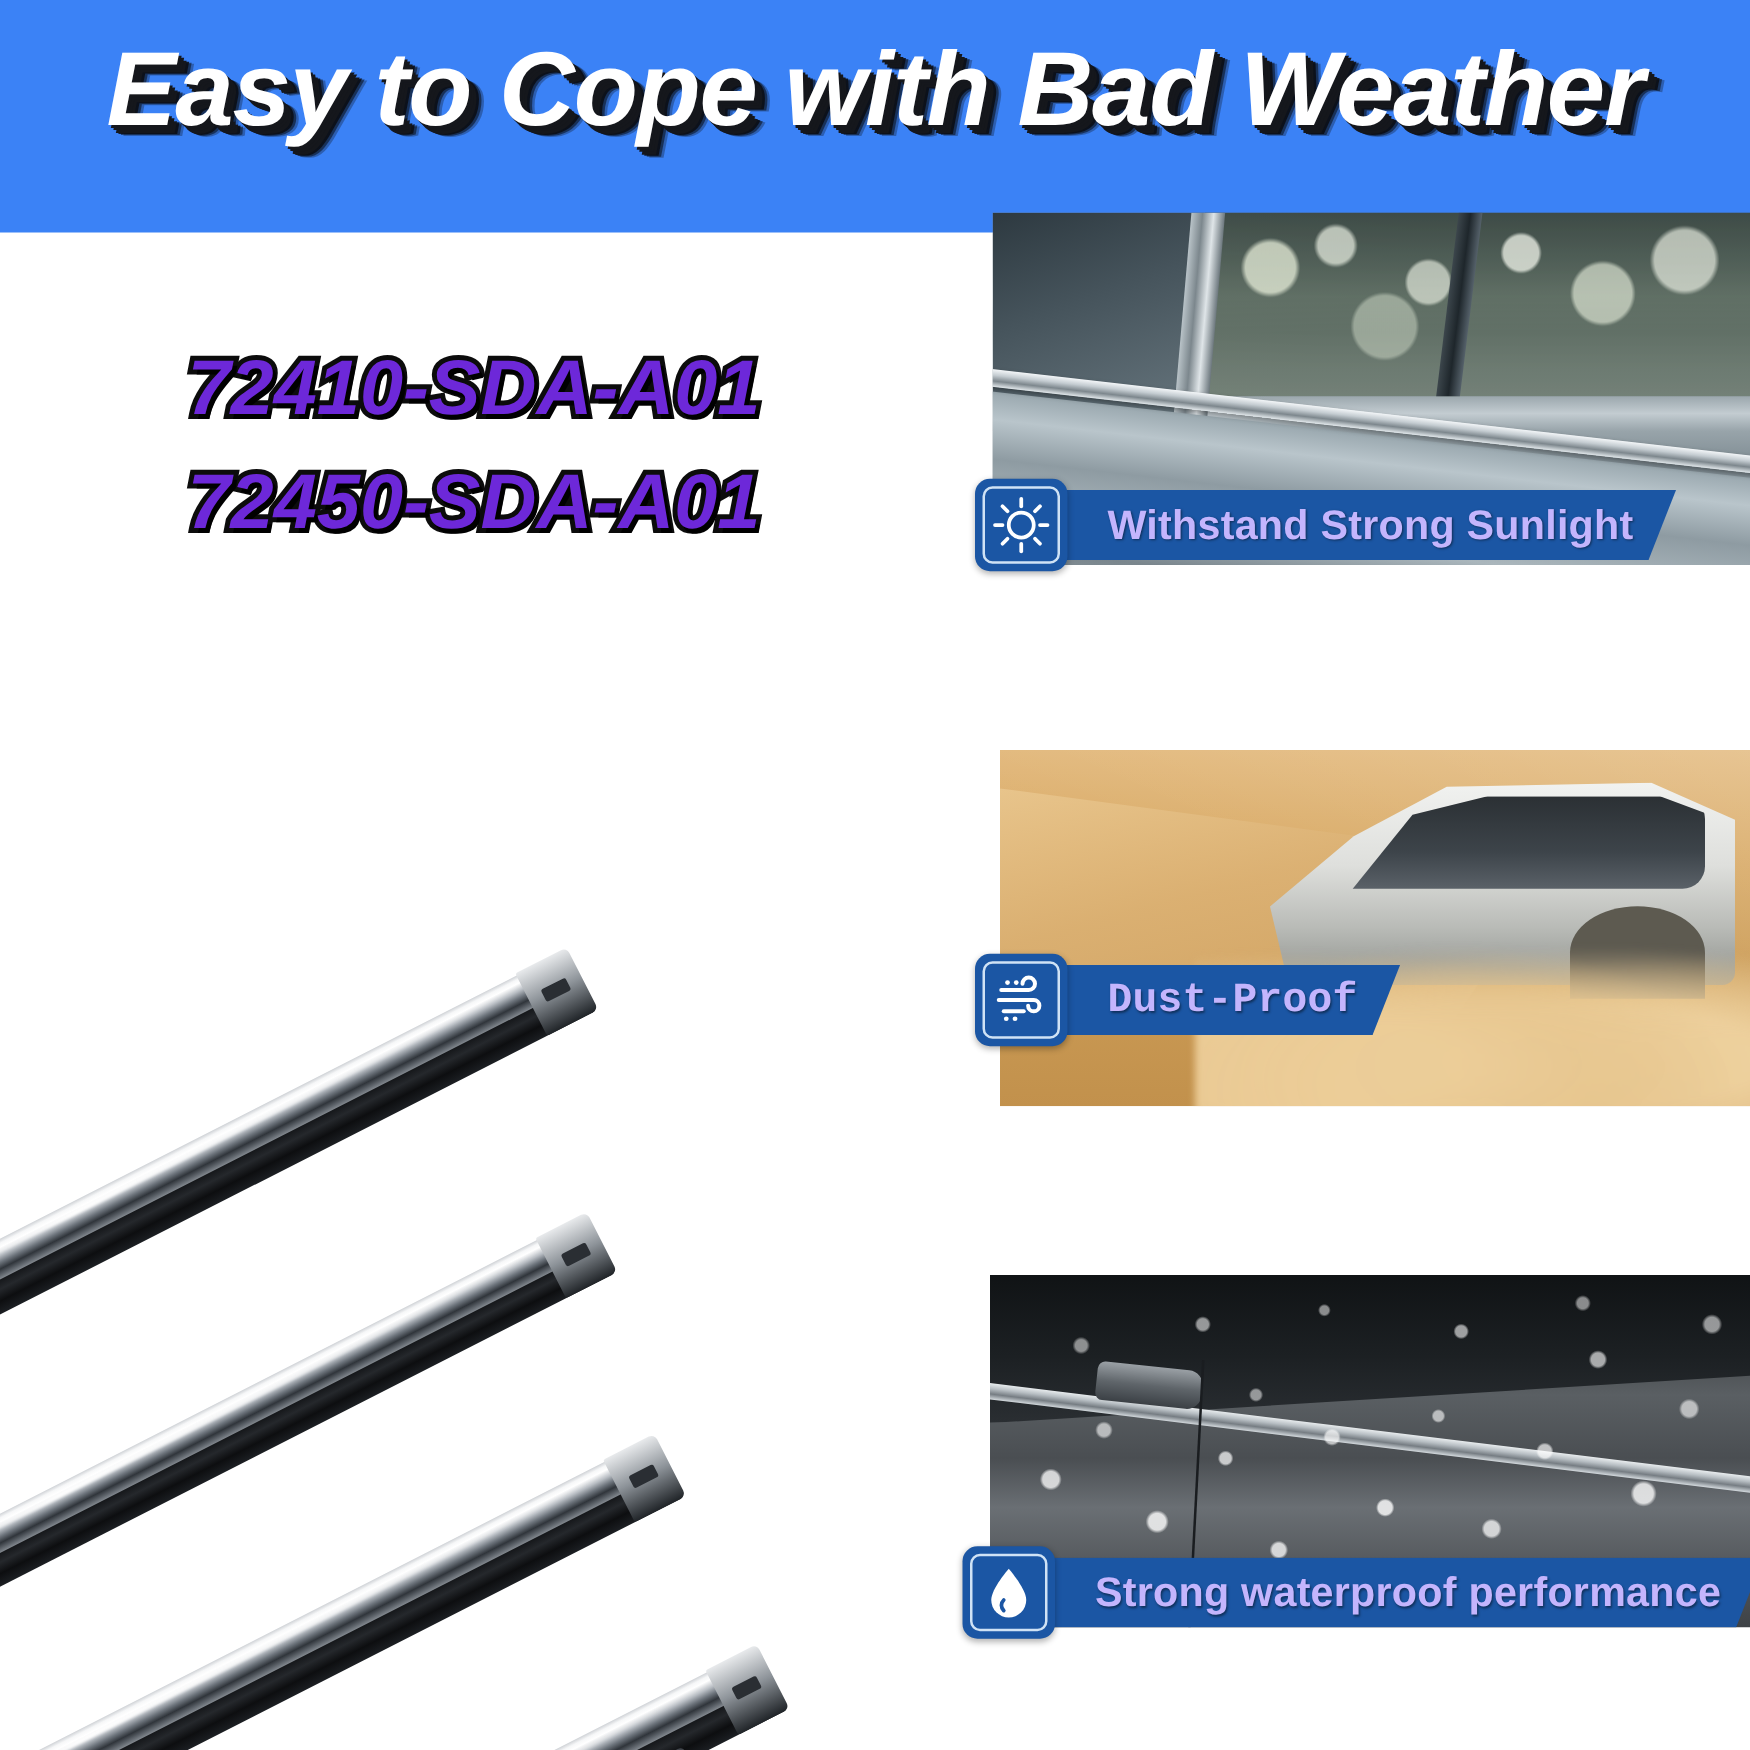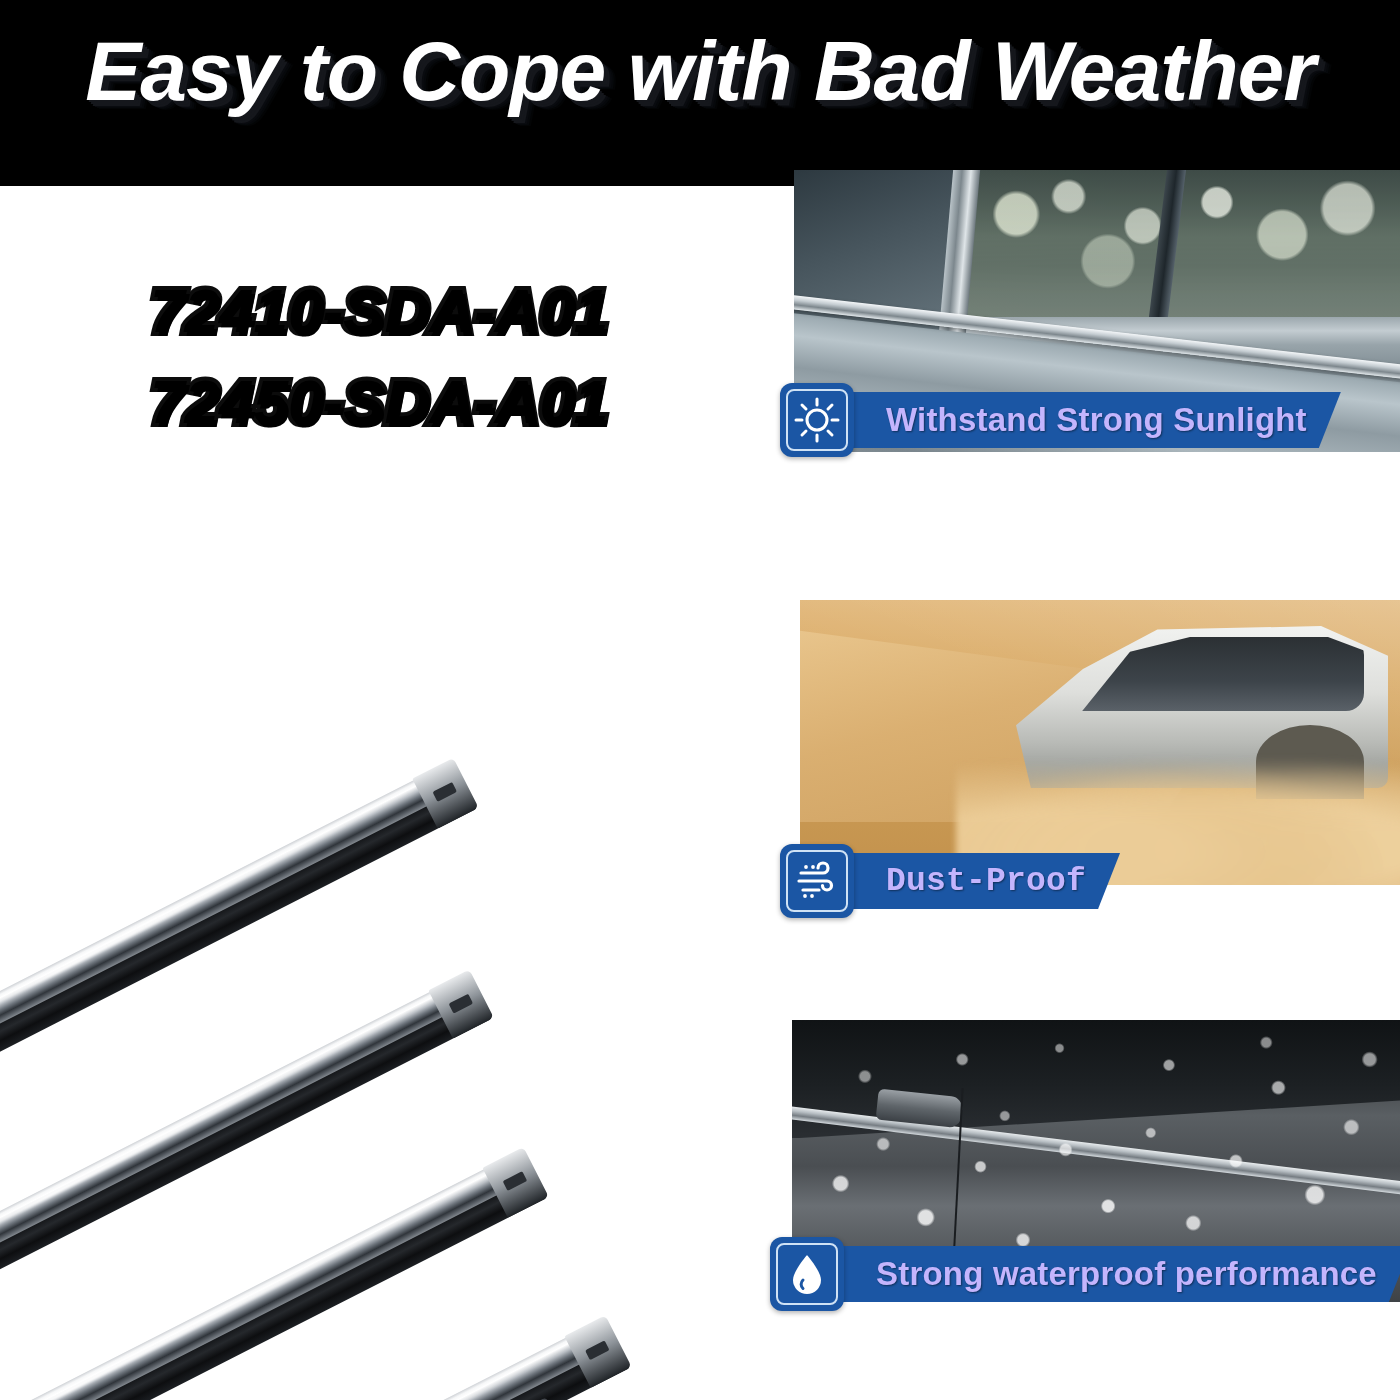--- a/index.html
+++ b/index.html
@@ -14,21 +14,21 @@
     overflow: hidden;
     font-family: "Liberation Sans", sans-serif;
   }
 
   
   .header-banner {
     position: absolute;
     left: 0; top: 0;
     width: 1400px;
     height: 186px;
-    background: #000000;
+    background: #3b82f6;
   }
   .header-title {
     position: absolute;
     left: 0; top: 0;
     width: 1400px;
     height: 146px;
     display: flex;
     align-items: center;
     justify-content: center;
     font-size: 84px;
@@ -69,21 +69,21 @@
   }
   .oe-list {
     position: absolute;
     left: 0; top: 118px;
     width: 740px;
   }
   .oe-item {
     font-size: 62px;
     font-weight: bold;
     font-style: italic;
-    color: #000000;
+    color: #6d28d9;
     white-space: nowrap;
     letter-spacing: 0px;
     -webkit-text-stroke: 8px #0c0c0c;
     paint-order: stroke fill;
     text-shadow: 3px 4px 0 #000000;
     margin: 0 0 24px 150px;
     line-height: 1.08;
   }
 
   
@@ -466,21 +466,21 @@
 
 <div class="feature-panel" style="left:800px; top:600px; width:600px; height:285px;">
   <div class="feature-photo photo-dust">
     <div class="dune"></div>
     <div class="suv-body"></div>
     <div class="suv-glass"></div>
     <div class="wheelwell"></div>
     <div class="spray"></div>
   </div>
 </div>
-<div class="badge" style="left:780px; top:844px;font-family:Liberation Mono, monospace;">
+<div class="badge" style="left:780px; top:763px;font-family:Liberation Mono, monospace;">
   <div class="badge-bar">
     <span class="badge-label">Dust-Proof</span>
   </div>
   <div class="badge-icon">
     <svg width="48" height="48" viewBox="0 0 48 48" aria-hidden="true">
       <g fill="none" stroke="#ffffff" stroke-width="3.2" stroke-linecap="round">
         <path d="M8 16 H30 a5 5 0 1 0 -5 -5"></path>
         <path d="M6 24 H34 a4.5 4.5 0 1 1 -4.5 4.5"></path>
         <path d="M10 33 H26"></path>
       </g>

